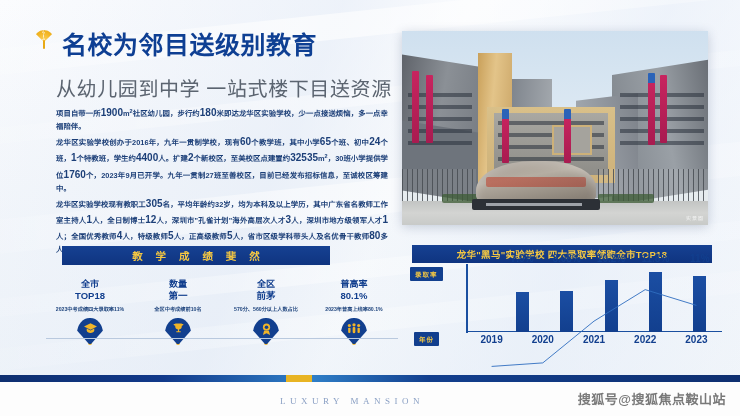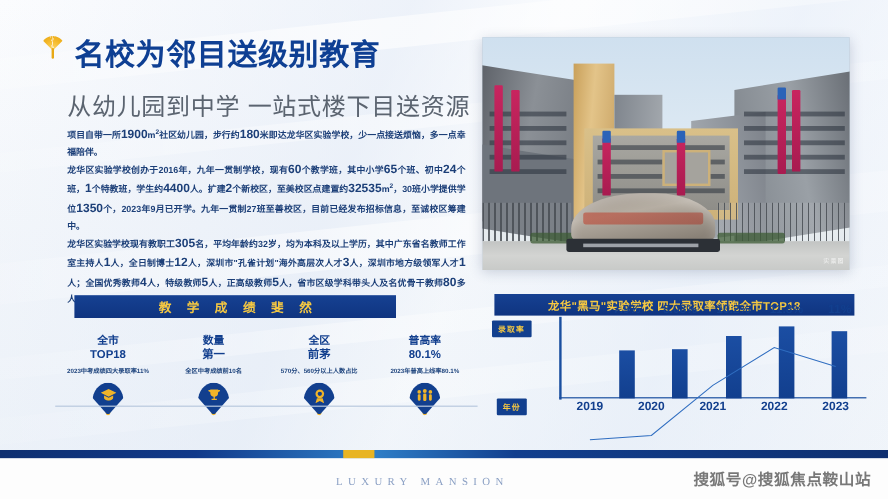--- a/index.html
+++ b/index.html
@@ -186,21 +186,21 @@
 
   <div class="logo-mark">
     <div class="fan"></div>
       <div class="stem"></div>
   </div>
   <h1 class="title">名校为邻目送级别教育</h1>
   <h2 class="subtitle">从幼儿园到中学  一站式楼下目送资源</h2>
 
   <div class="body-copy">
     <p>项目自带一所<b>1900</b>m<sup>2</sup>社区幼儿园，步行约<b>180</b>米即达龙华区实验学校，少一点接送烦恼，多一点幸福陪伴。</p>
-    <p>龙华区实验学校创办于2016年，九年一贯制学校，现有<b>60</b>个教学班，其中小学<b>65</b>个班、初中<b>24</b>个班，<b>1</b>个特教班，学生约<b>4400</b>人。扩建<b>2</b>个新校区，至美校区点建置约<b>32535</b>m<sup>2</sup>，30班小学提供学位<b>1350</b>个，2023年9月已开学。九年一贯制27班至善校区，目前已经发布招标信息，至诚校区筹建中。</p>
+    <p>龙华区实验学校创办于2016年，九年一贯制学校，现有<b>60</b>个教学班，其中小学<b>65</b>个班、初中<b>24</b>个班，<b>1</b>个特教班，学生约<b>4400</b>人。扩建<b>2</b>个新校区，至美校区点建置约<b>32535</b>m<sup>2</sup>，30班小学提供学位<b>1760</b>个，2023年9月已开学。九年一贯制27班至善校区，目前已经发布招标信息，至诚校区筹建中。</p>
     <p>龙华区实验学校现有教职工<b>305</b>名，平均年龄约32岁，均为本科及以上学历，其中广东省名教师工作室主持人<b>1</b>人，全日制博士<b>12</b>人，深圳市"孔雀计划"海外高层次人才<b>3</b>人，深圳市地方级领军人才<b>1</b>人；全国优秀教师<b>4</b>人，特级教师<b>5</b>人，正高级教师<b>5</b>人，省市区级学科带头人及名优骨干教师<b>80</b>多人。</p>
   </div>
 
   <div class="photo-wrap">
     <div class="ph-sky"></div>
     <div class="ph-b bl-left"></div>
     <div class="ph-b bl-left2"></div>
     <div class="ph-b bl-right"></div>
     <div class="ph-b bl-right2"></div>
     <div class="ph-b bl-gold"></div>

